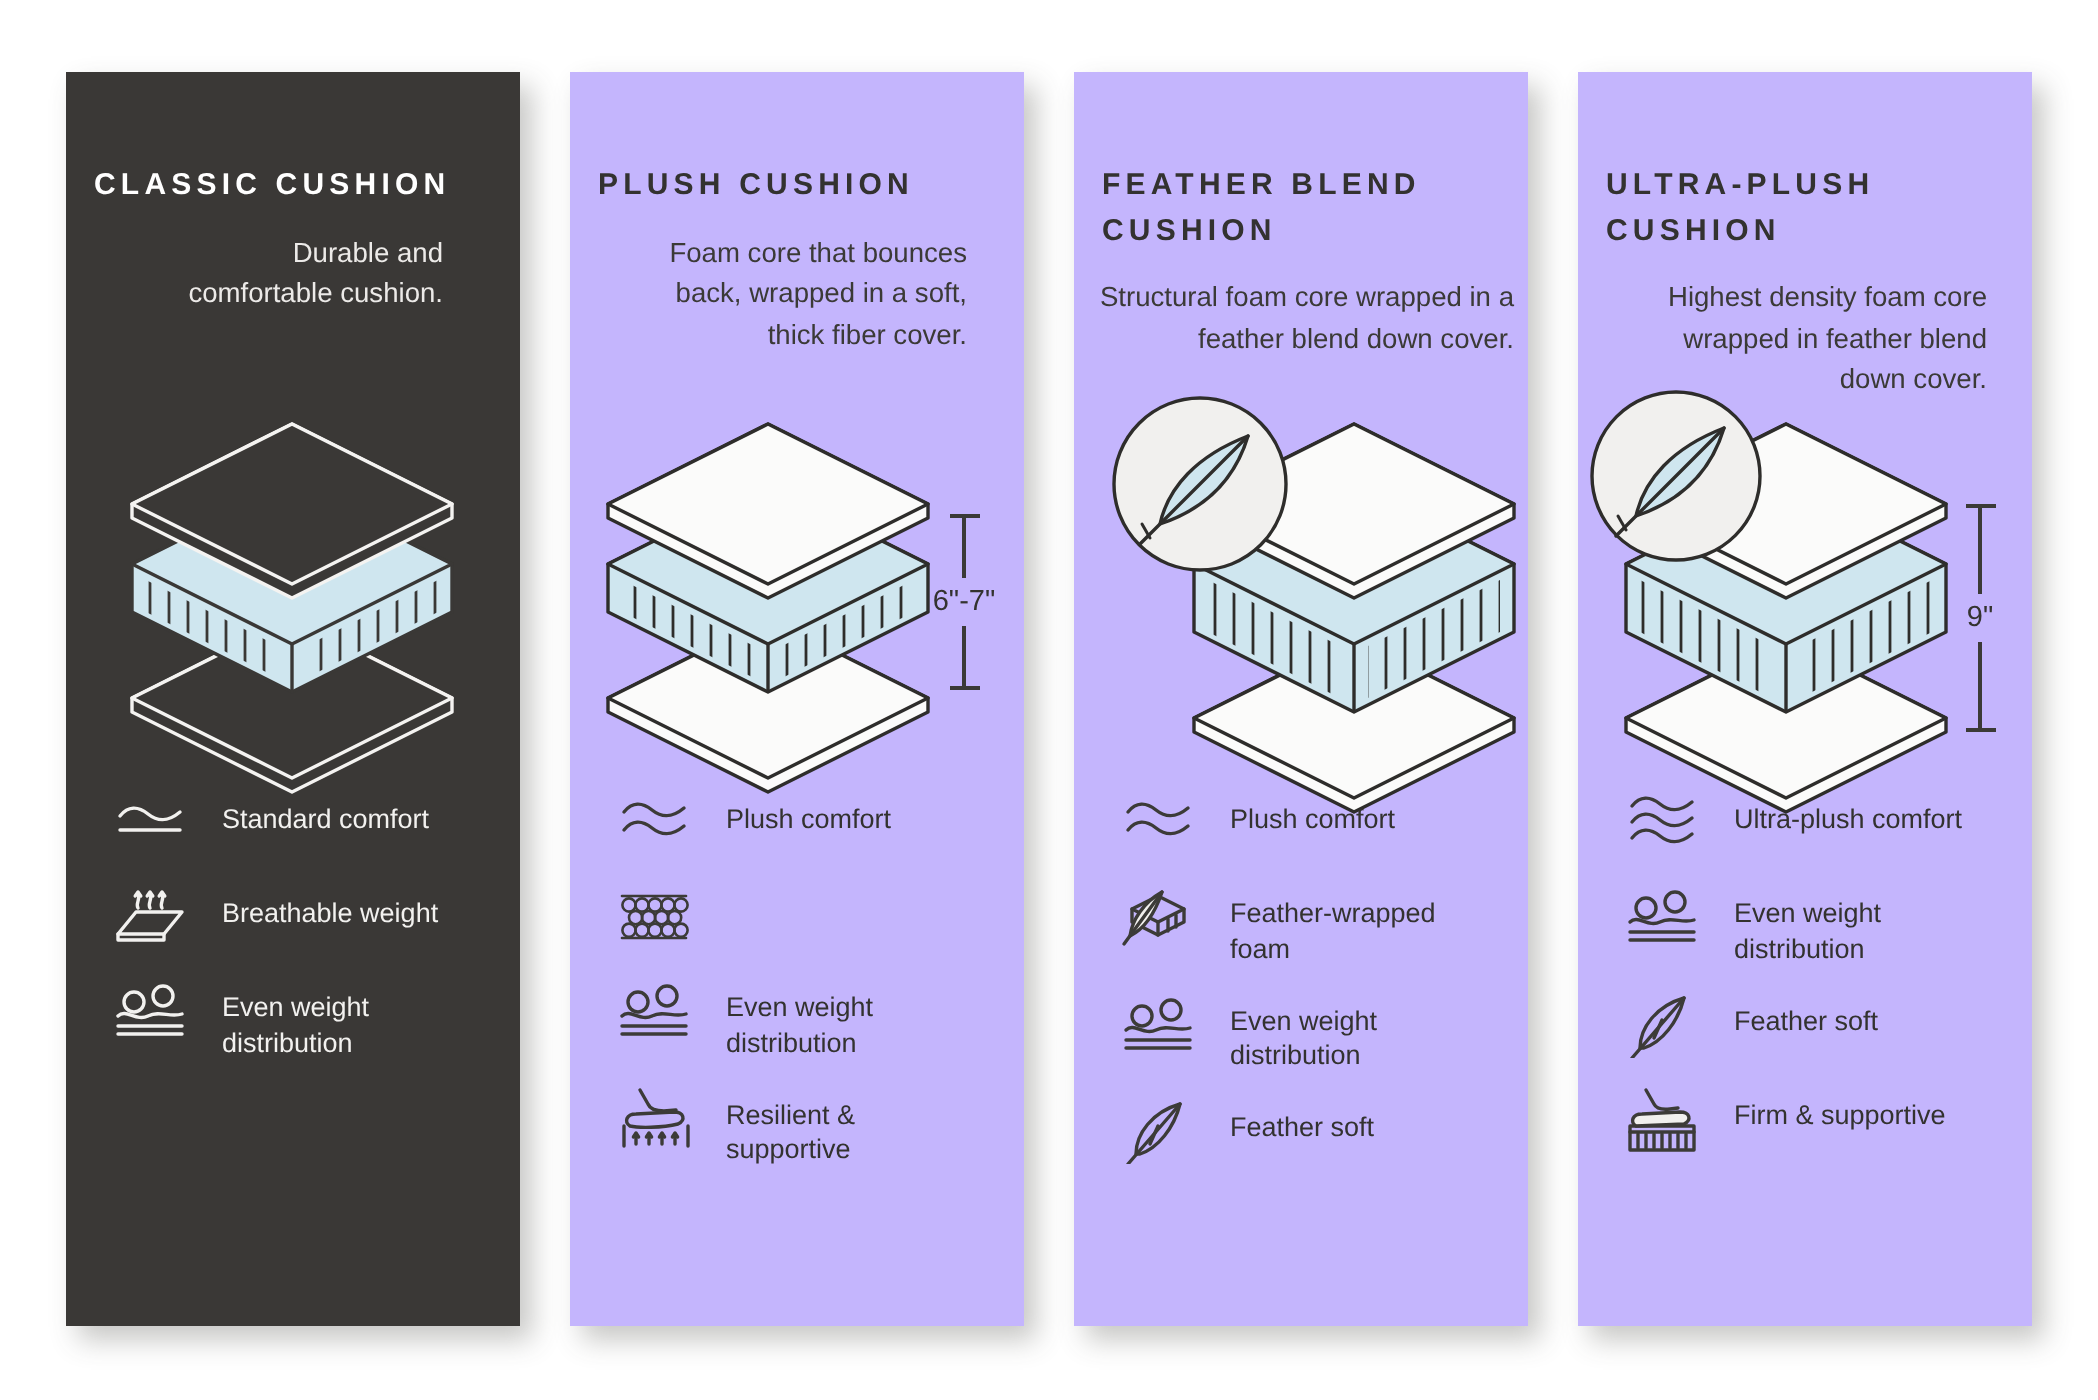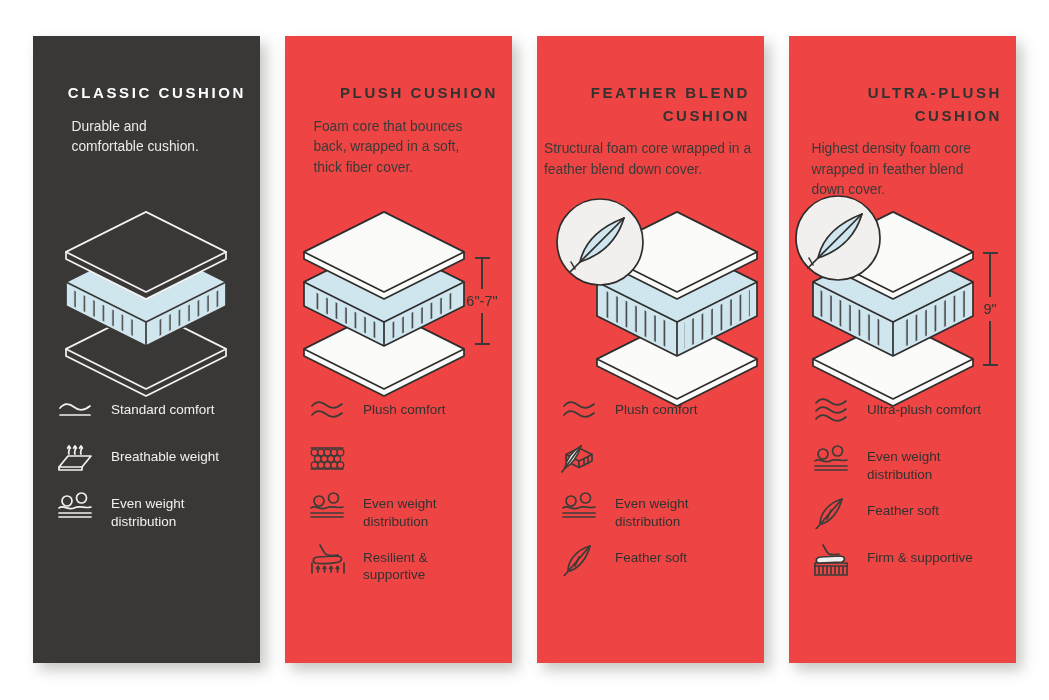--- a/index.html
+++ b/index.html
@@ -1,24 +1,24 @@
 <!DOCTYPE html>
 <html><head>
 <meta charset="utf-8">
 <style>
   html,body{margin:0;padding:0}
   body{width:1049px;height:700px;background:#ffffff;font-family:"Liberation Sans",sans-serif;overflow:hidden}
   .board{display:flex;gap:25px;padding:36px 0 0 33px}
-  .card{position:relative;width:227px;height:627px;background:#ef4444;color:#333230;
+  .card{position:relative;width:227px;height:627px;background:#c4b5fd;color:#333230;
         box-shadow:6px 7px 13px rgba(70,68,64,0.30)}
   .card.dark{background:#3a3836;color:#f4f3f1}
-  .title{margin:46px 14px 0;text-align:right;font-size:15px;font-weight:bold;
+  .title{margin:46px 14px 0;text-align:left;font-size:15px;font-weight:bold;
          letter-spacing:2.6px;line-height:1.5;color:#333230}
   .dark .title{color:#ffffff}
-  .desc{margin:12px auto 0;text-align:left;font-size:13.8px;line-height:1.5;color:#3b3a37}
+  .desc{margin:12px auto 0;text-align:right;font-size:13.8px;line-height:1.5;color:#3b3a37}
   .dark .desc{color:#eceae8}
   .card:nth-child(1) .desc{width:150px}
   .card:nth-child(2) .desc{width:170px}
   .card:nth-child(3) .desc{width:213px}
   .card:nth-child(4) .desc{width:182px}
   .illus{position:absolute;top:156px;left:0;width:227px;height:222px}
   .cushion-svg{display:block}
   .ruler{position:absolute;display:flex;flex-direction:column;align-items:center;width:44px}
   .ruler .cap{width:15px;height:2px;background:#3b3a37}
   .ruler .seg{width:2px;flex:1;background:#3b3a37}
@@ -213,20 +213,21 @@
       <li class="feat">
         <svg class="icon" viewBox="0 0 40 34" width="40" height="34">
           <path d="M20 7 L33 13.5 L20 20 L7 13.5 Z"></path>
           <path d="M7 13.5 L7 20 L20 26.5 L33 20 L33 13.5"></path>
           <line x1="20" y1="20" x2="20" y2="26.5"></line>
           <line x1="25" y1="18.5" x2="25" y2="24.5"></line>
             <line x1="29" y1="16.5" x2="29" y2="22.5"></line>
           <path d="M6 27 C7 19 13 10 22 5 C19 14 14 23 6 27 Z" style="fill:#f1f0ee"></path>
           <path d="M3 31 L22 5"></path>
         </svg>
+        <span class="lbl">Feather-wrapped foam</span>
       </li>
       <li class="feat">
         <svg class="icon" viewBox="0 0 40 34" width="40" height="34">
           <circle cx="12" cy="13" r="5"></circle>
             <circle cx="26.5" cy="10" r="5"></circle>
           <path d="M4 20 C8 16 13 23 19 20 C25 17 30 21 36 19"></path>
           <line x1="4" y1="25" x2="36" y2="25"></line>
             <line x1="4" y1="29" x2="36" y2="29"></line>
         </svg>
         <span class="lbl">Even weight distribution</span>

